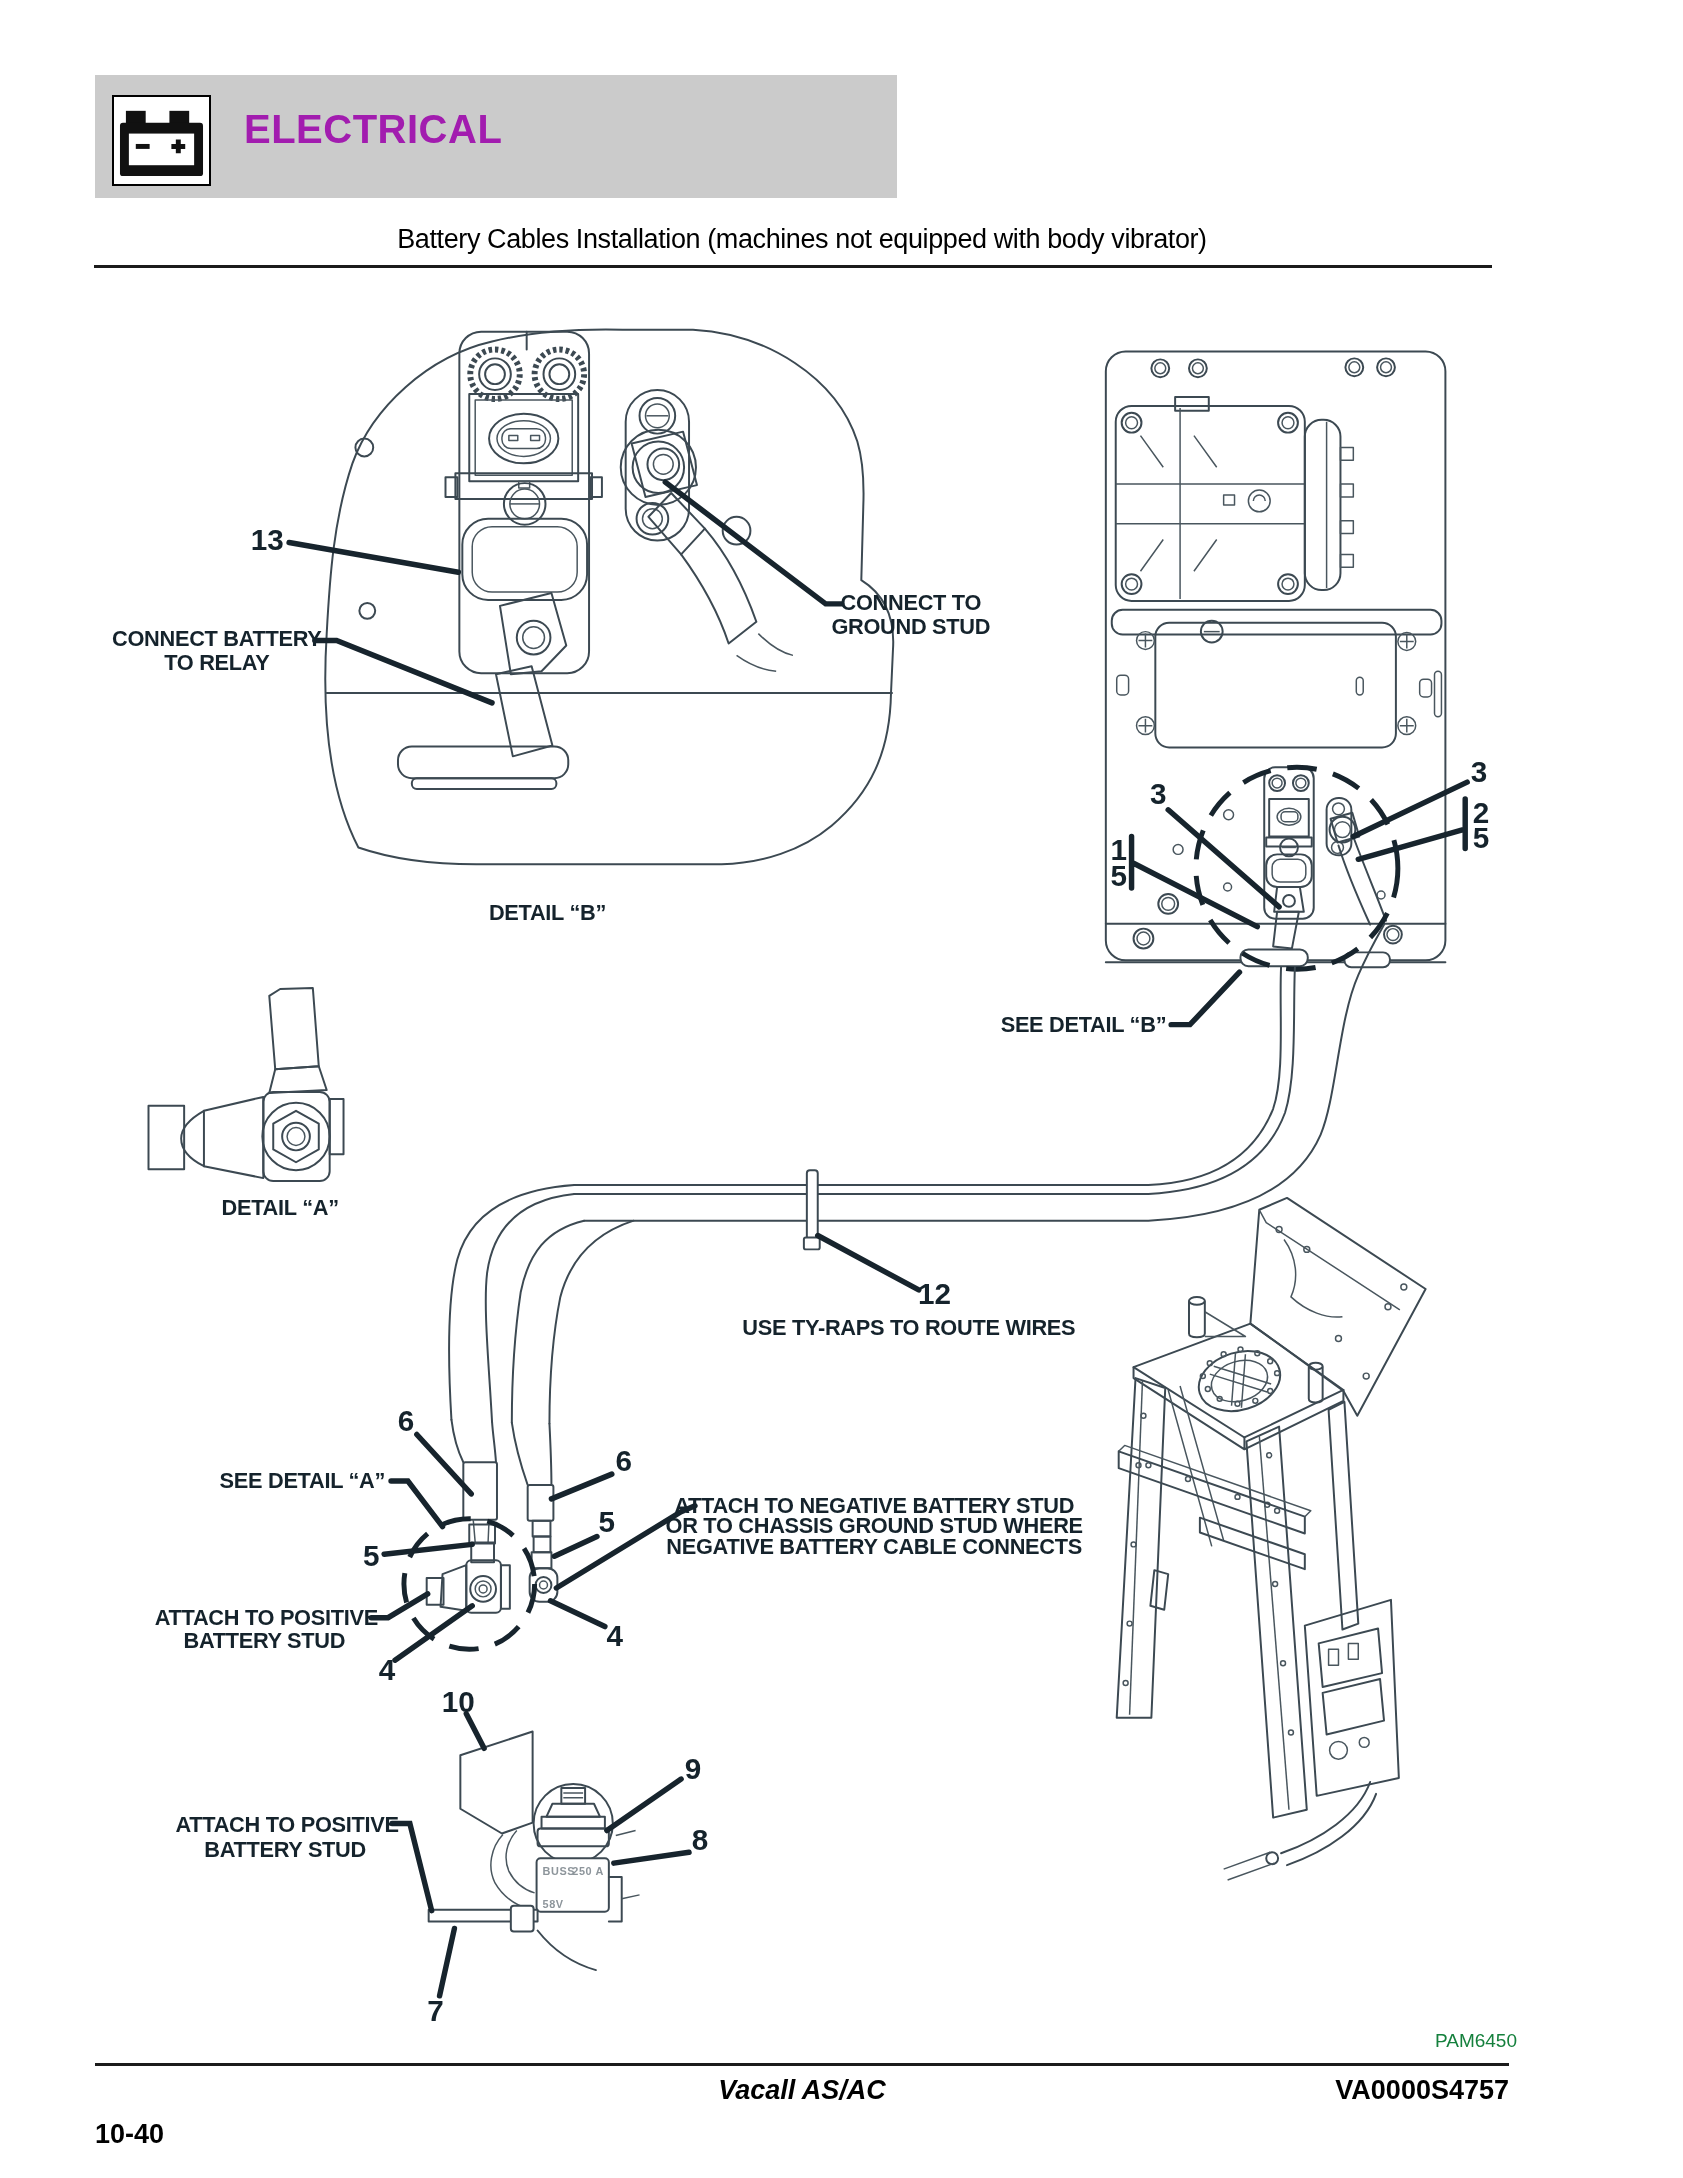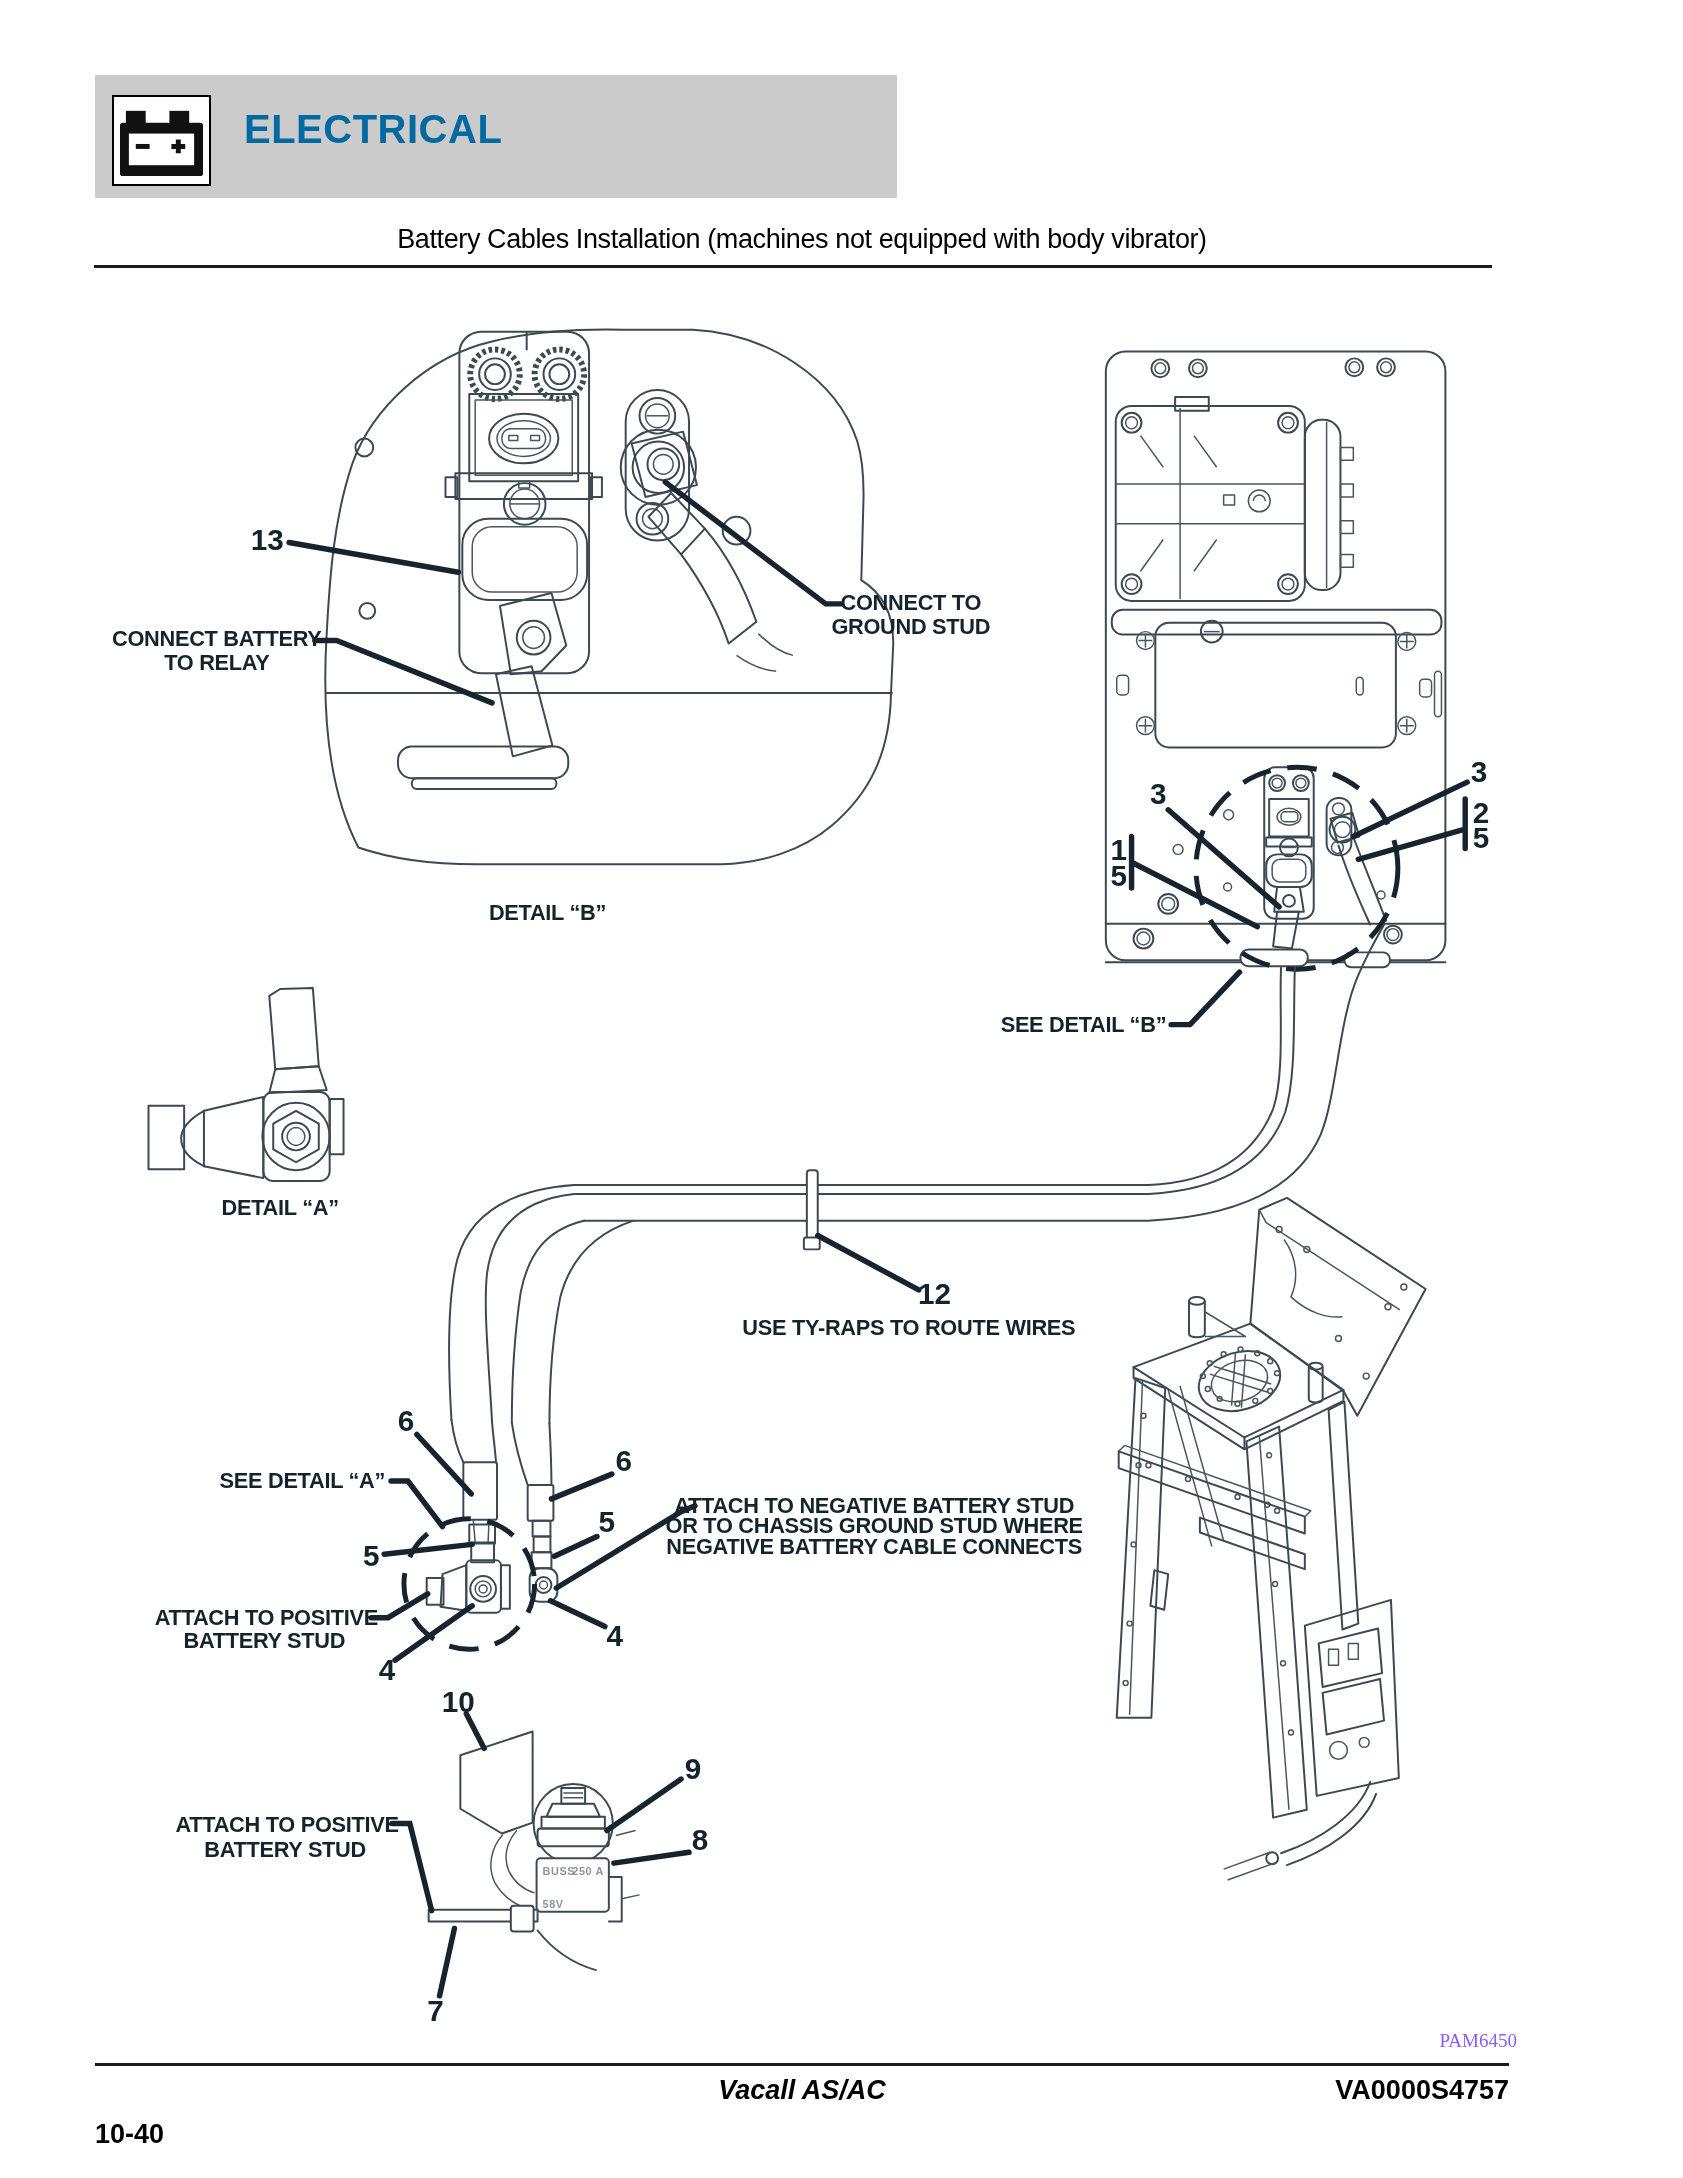--- a/index.html
+++ b/index.html
@@ -1,30 +1,30 @@
 <!DOCTYPE html>
 <html><head>
 <meta charset="utf-8">
 <style>
   html,body{margin:0;padding:0;background:#fff;}
   body{width:1683px;height:2178px;position:relative;font-family:"Liberation Sans",sans-serif;color:#000;}
   .abs{position:absolute;}
   
   .banner{left:95px;top:75px;width:802px;height:123px;background:#cbcbcb;}
   .icon-box{left:112px;top:95px;width:99px;height:91px;background:#fff;border:2px solid #000;box-sizing:border-box;}
-  .section-title{left:244px;top:107px;font-size:40px;font-weight:bold;letter-spacing:0.5px;color:#0369a1;}
+  .section-title{left:244px;top:107px;font-size:40px;font-weight:bold;letter-spacing:0.5px;color:#a21caf;}
   .page-title{left:95px;top:224px;width:1414px;text-align:center;font-size:27px;font-weight:normal;letter-spacing:-0.4px;}
   .rule{height:3px;background:#1b1b1b;}
   .rule-title{left:94px;top:265px;width:1398px;}
   .rule-footer{left:95px;top:2063px;width:1414px;}
   .footer-row{left:95px;top:2075px;width:1414px;font-size:27px;font-weight:bold;}
   .footer-left{position:absolute;left:0;top:0;margin-top:44px;}
   .footer-center{position:absolute;left:0;top:0;width:100%;text-align:center;font-style:italic;}
   .footer-right{position:absolute;right:0;top:0;margin-left:40px;}
-  .ref-num{right:166px;top:2030px;font-size:19px;color:#8b5cf6;font-family:Liberation Serif, serif;}
+  .ref-num{right:166px;top:2030px;font-size:19px;color:#15803d;}
   
   svg.art{position:absolute;left:0;top:0;}
   .s{fill:none;stroke:#3c4952;stroke-width:2;stroke-linejoin:round;stroke-linecap:round;}
   .s15{fill:none;stroke:#49565e;stroke-width:1.5;stroke-linejoin:round;}
   .sw{fill:#fff;stroke:#3c4952;stroke-width:2;stroke-linejoin:round;}
   .ld{fill:none;stroke:#17242d;stroke-width:5.5;stroke-linecap:round;}
   .dash{fill:none;stroke:#17242d;stroke-width:5;stroke-dasharray:30 17;}
   .knurl{fill:none;stroke:#3c4952;stroke-width:6;stroke-dasharray:3.5 3;}
   text{font-family:"Liberation Sans",sans-serif;fill:#15232c;}
   .num{font-size:30px;font-weight:bold;}

